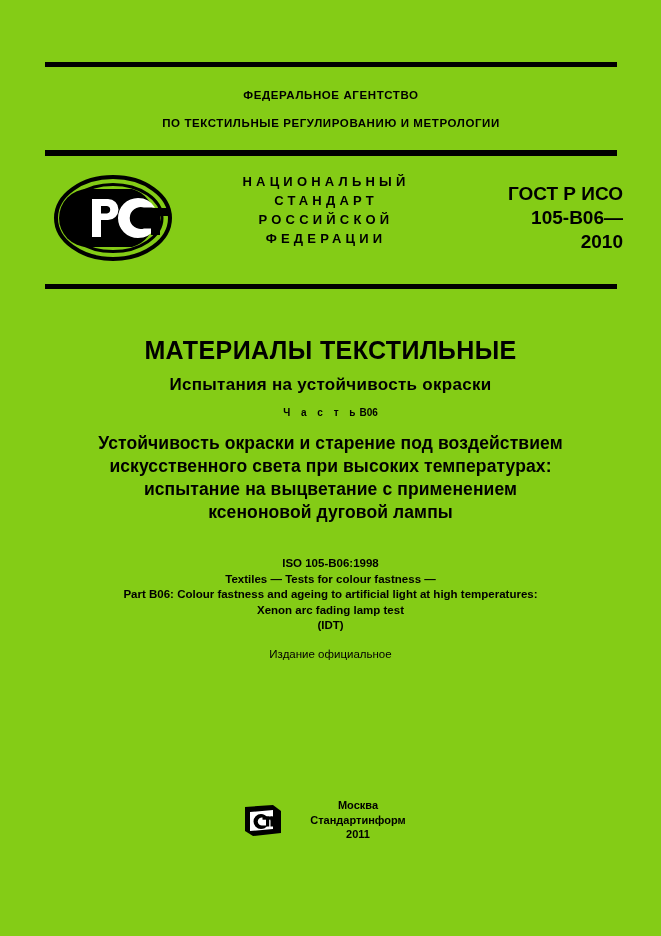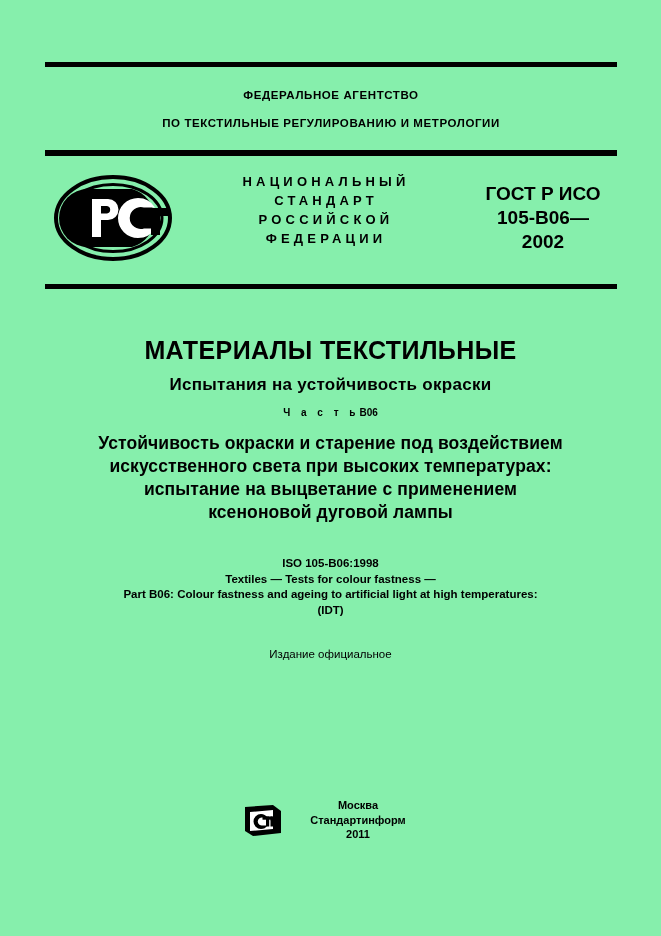--- a/index.html
+++ b/index.html
@@ -12,21 +12,21 @@
     height: 936px;
     position: relative;
     font-family: "Liberation Sans", sans-serif;
     color: #000000;
     overflow: hidden;
   }
 
   .page {
     position: absolute;
     inset: 0;
-    background: #86efac;
+    background: #84cc16;
   }
 
   
   .rule {
     position: absolute;
     left: 45px;
     width: 572px;
     background: #000000;
   }
   .rule-top    { top: 62px;  height: 5px; }
@@ -74,21 +74,21 @@
     font-size: 13px;
     line-height: 19px;
     letter-spacing: 4.2px;
   }
 
   .gost-number {
     position: absolute;
     left: 418px;
     top: 20px;
     width: 160px;
-    text-align: center;
+    text-align: right;
     font-weight: bold;
     font-size: 19px;
     line-height: 24px;
     letter-spacing: 0px;
   }
 
   
   .maintitle {
     position: absolute;
     left: 30px;
@@ -201,21 +201,21 @@
     <div class="std-title">
       <div>НАЦИОНАЛЬНЫЙ</div>
       <div>СТАНДАРТ</div>
       <div>РОССИЙСКОЙ</div>
       <div>ФЕДЕРАЦИИ</div>
     </div>
 
     <div class="gost-number">
       <div>ГОСТ Р ИСО</div>
       <div>105-B06—</div>
-      <div>2002</div>
+      <div>2010</div>
     </div>
 
   </div>
 
   <div class="rule rule-bottom"></div>
 
   <div class="maintitle">
     <div class="t-main">МАТЕРИАЛЫ  ТЕКСТИЛЬНЫЕ</div>
     <div class="t-sub">Испытания на устойчивость окраски</div>
     <div class="t-part">
@@ -226,20 +226,21 @@
       <div>искусственного света при высоких температурах:</div>
       <div>испытание на выцветание с применением</div>
       <div>ксеноновой дуговой лампы</div>
     </div>
   </div>
 
   <div class="isoblock">
     <div>ISO 105-B06:1998</div>
     <div>Textiles — Tests for colour fastness —</div>
     <div>Part B06: Colour fastness and ageing to artificial light at high temperatures:</div>
+    <div>Xenon arc fading lamp test</div>
     <div>(IDT)</div>
   </div>
 
   <div class="official">Издание официальное</div>
 
   <div class="footer">
     <div class="pub-logo">
       <svg viewBox="0 0 40 36" xmlns="http://www.w3.org/2000/svg" aria-hidden="true">
         <path d="M2 4 L30 2 L38 8 L38 30 L10 33 L2 28 Z" fill="#000"></path>
         <path d="M7 9 L30 7 L30 26 L7 28 Z" fill="#fff"></path>

